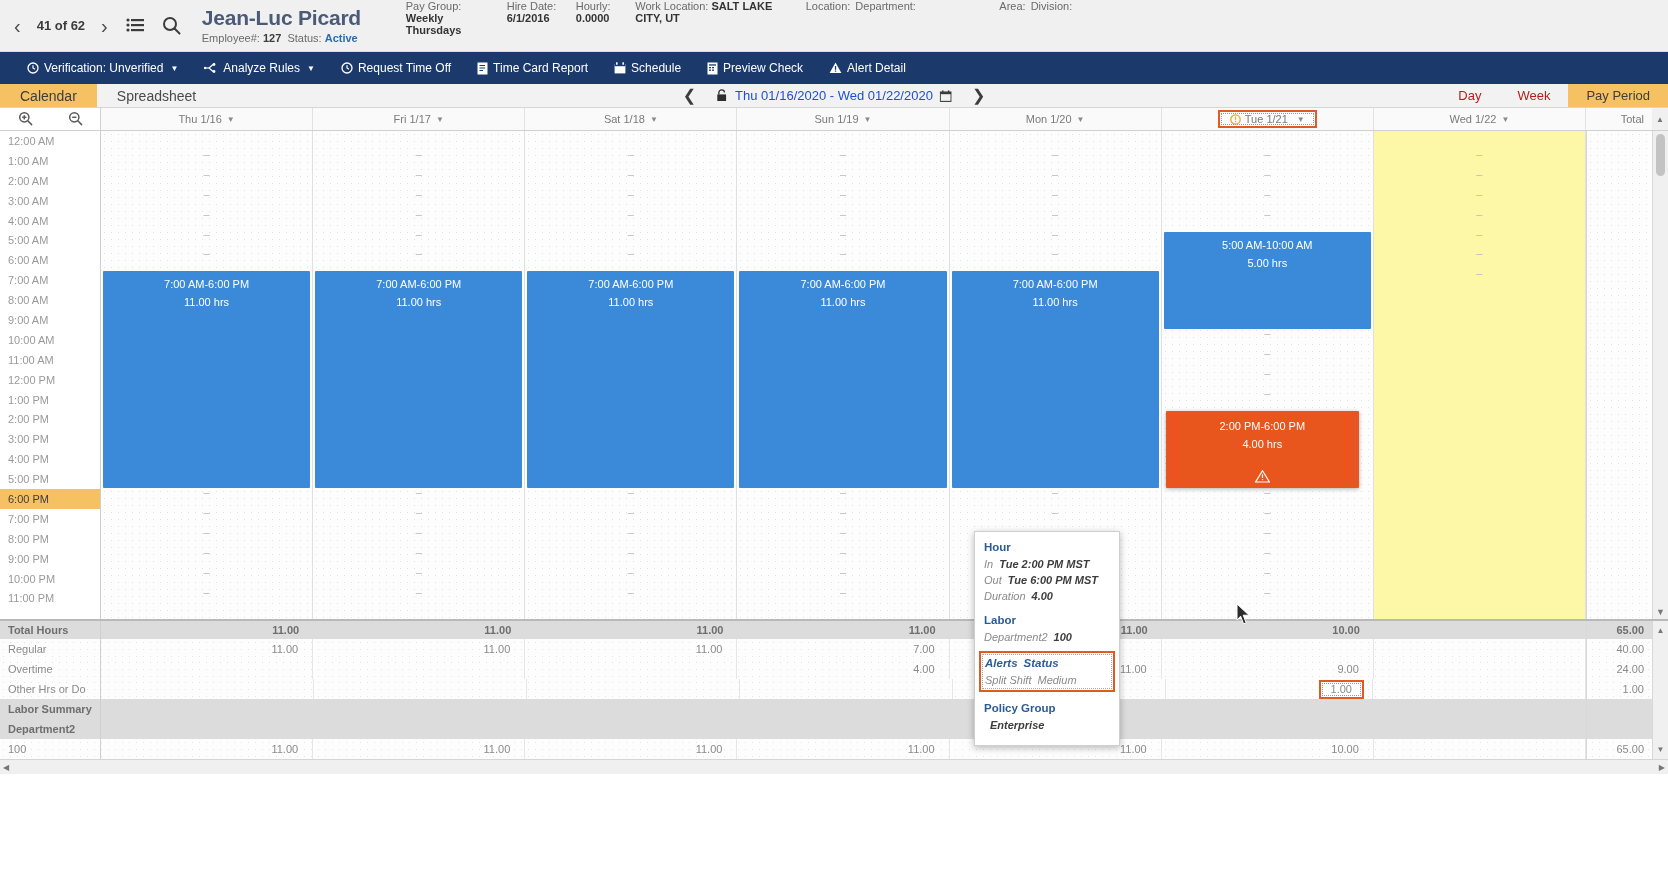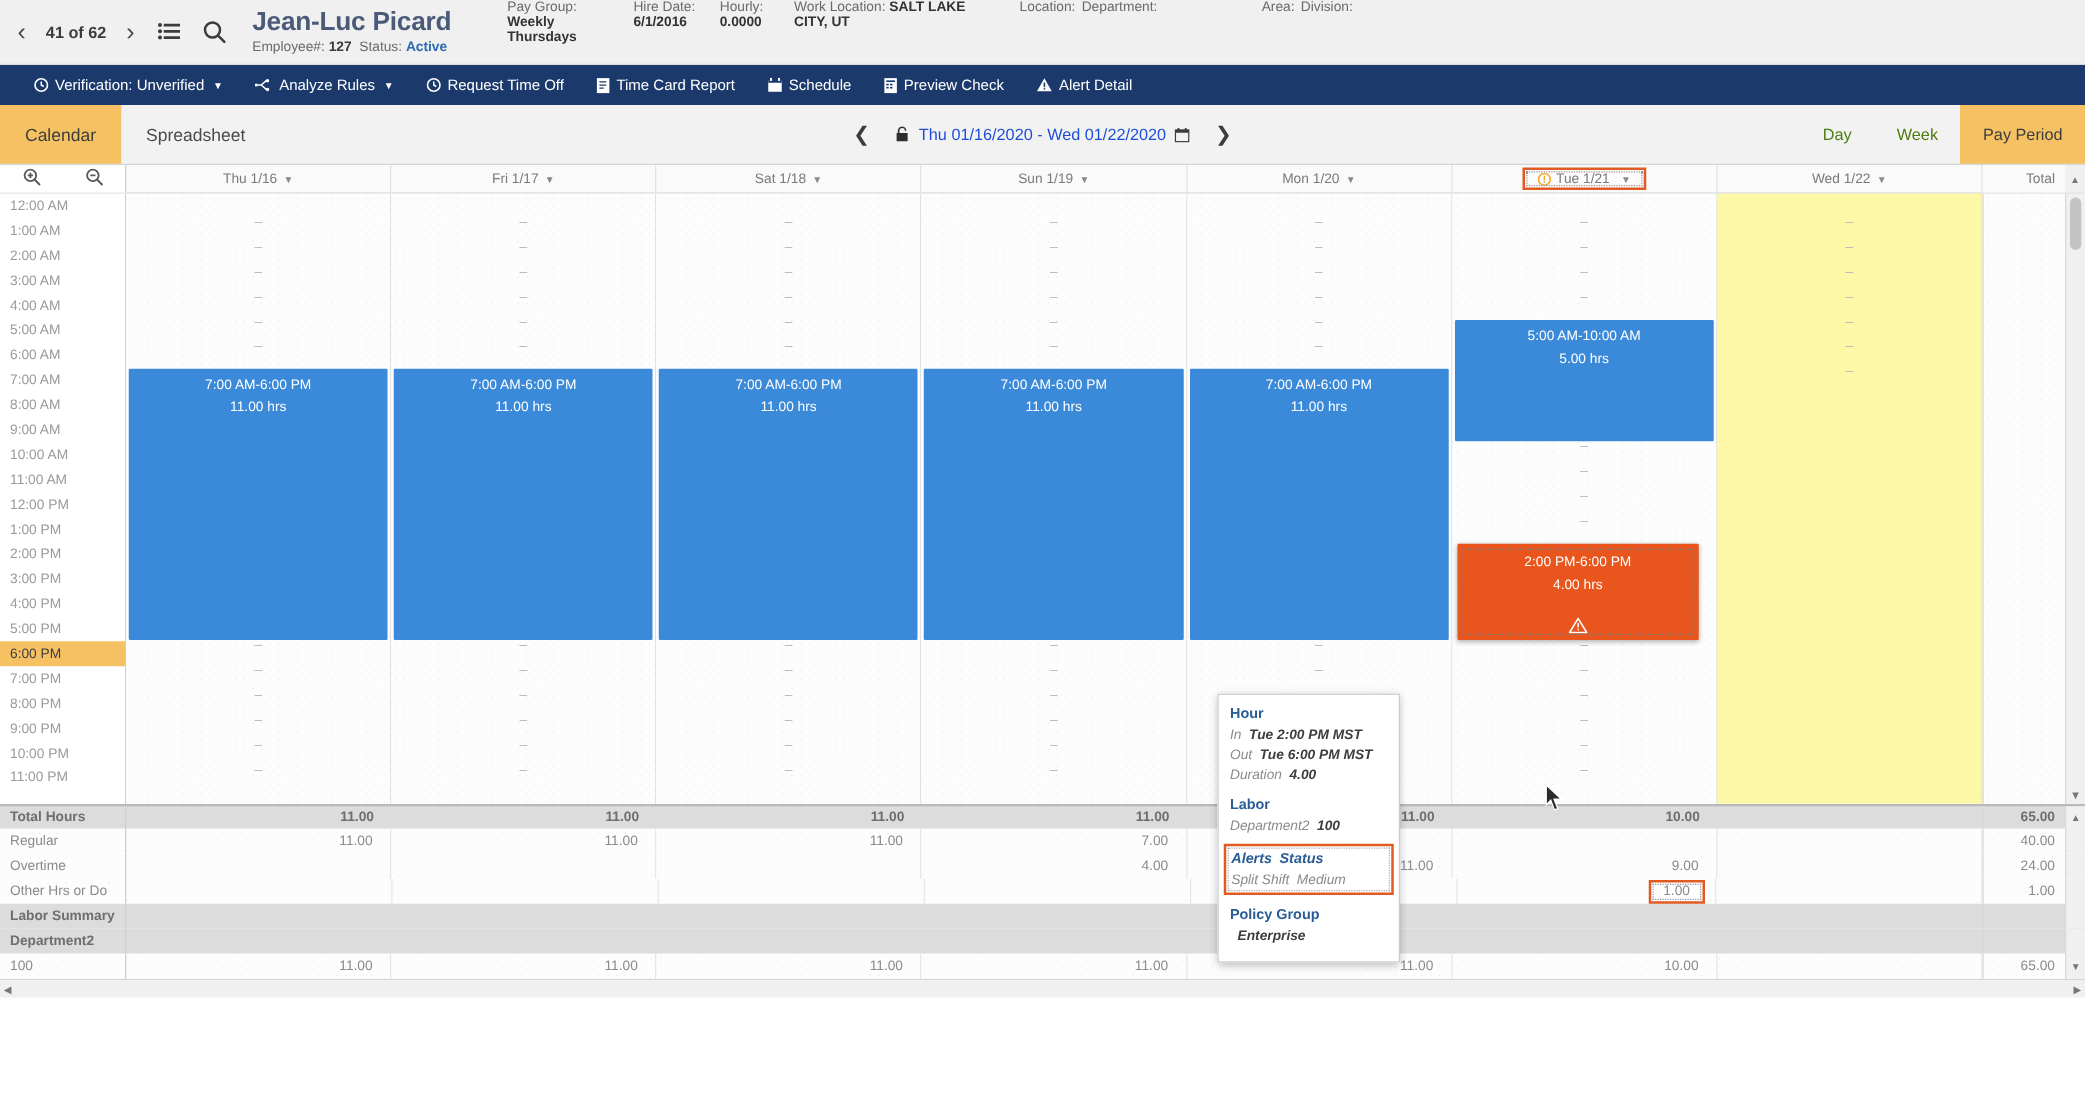--- a/index.html
+++ b/index.html
@@ -54,21 +54,21 @@
   .emp-sub .active-link { color: #2c6bb3; font-weight: bold; }
 
   .meta-col {
     display: flex; flex-direction: row;
     justify-content: center; gap: 5px;
     font-size: 11px; color: #6a6a6a;
   }
   .meta-col b { color: #333; }
   .m1 { margin-left: 22px; width: 160px; }
   .m2 { margin-left: 10px; width: 200px; }
-  .m3 { margin-left: 10px; width: 170px; }
+  .m3 { width: 170px; }
   .m4 { margin-left: 10px; width: 160px; }
 
   .client-block {
     margin-left: auto;
     background: #d8d8d8;
     display: flex; flex-direction: column;
     justify-content: center; gap: 5px;
     padding: 0 46px 0 16px;
     font-size: 11px; color: #4a4a4a;
     position: relative;
@@ -93,21 +93,21 @@
   .tb-item {
     display: flex; align-items: center; gap: 5px;
     padding: 0 13px; height: 32px;
     font-size: 12px; color: #ffffff;
     cursor: pointer; white-space: nowrap;
   }
   .tb-caret { font-size: 8px; margin-left: 2px; }
 
   
   .tabbar {
-    height: 48px;
+    height: 24px;
     background: #f2f2f2;
     display: flex; align-items: stretch;
     border-bottom: 1px solid #d5d5d5;
     position: relative;
   }
   .tab {
     display: flex; align-items: center;
     padding: 0 20px;
     font-size: 14px; color: #4a4a4a;
     cursor: pointer;
@@ -122,21 +122,21 @@
   .date-label {
     font-size: 13px; color: #1d4ed8;
     display: flex; align-items: center; gap: 7px;
     cursor: pointer;
   }
   .view-toggle {
     margin-left: auto; display: flex; align-items: stretch;
   }
   .vt {
     display: flex; align-items: center;
-    padding: 0 18px; font-size: 13px; color: #4d7c0f; cursor: pointer;
+    padding: 0 18px; font-size: 13px; color: #b91c1c; cursor: pointer;
   }
   .vt.active { background: #f5c163; color: #3d3d3d; }
 
   
   .cal-head {
     height: 23px;
     background: #fafafa;
     display: flex; align-items: stretch;
     border-bottom: 1px solid #d0d0d0;
     font-size: 11px;

